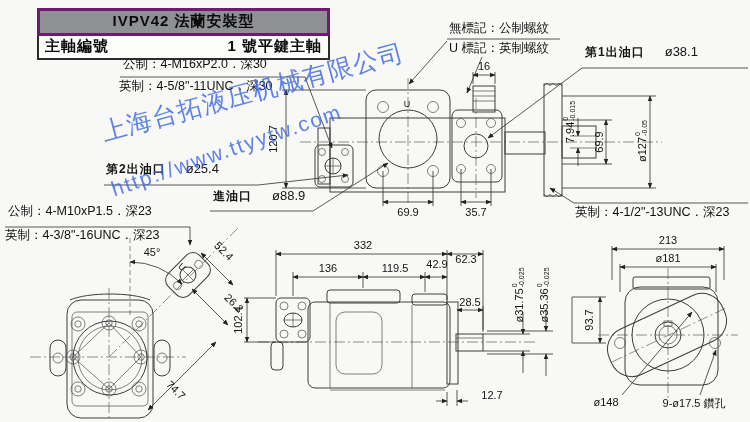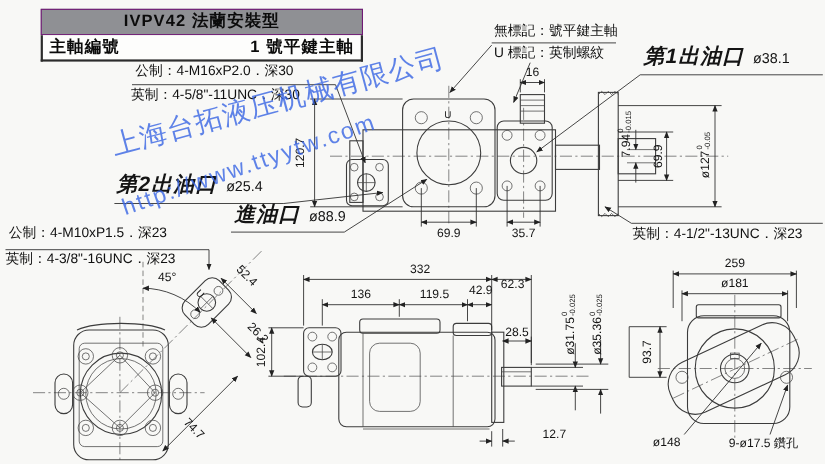--- a/index.html
+++ b/index.html
@@ -13,26 +13,26 @@
   .dim-l{stroke:#2e2e2e;fill:none;stroke-width:.8;}
   .lbl{position:absolute;white-space:nowrap;color:#141414;font-size:11px;line-height:12px;
        transform:translate(-50%,-50%);z-index:3;}
   .rot90{transform:translate(-50%,-50%) rotate(-90deg);}
   .rot45{transform:translate(-50%,-50%) rotate(45deg);}
   .dim{display:inline-flex;align-items:center;}
   .tol{display:inline-flex;flex-direction:column;font-style:normal;font-size:7px;line-height:6.5px;margin-left:1px;}
   .tol b{font-weight:normal;}
   .note{transform:none;font-size:12.5px;color:#101010;}
   .port{transform:none;display:inline-flex;align-items:baseline;}
-  .port b{font-size:19px;font-weight:bold;letter-spacing:1px;font-style:italic;}
-  .port i{font-style:normal;font-size:13px;margin-left:8px;}
+  .port b{font-size:12px;font-weight:bold;letter-spacing:1px;}
+  .port i{font-style:normal;font-size:13px;margin-left:20px;}
   .umark{font-size:9px;color:#222;}
   
   #title-block{position:absolute;left:37px;top:8px;width:293px;z-index:4;}
-  #title-head{background:#8f9094;border:1px solid #701a75;color:#0b0b0b;font-weight:bold;
+  #title-head{background:#8f9094;border:3px solid #701a75;color:#0b0b0b;font-weight:bold;
               font-size:15px;text-align:center;padding:1px 0 2px;letter-spacing:1px;}
   #title-row{display:flex;justify-content:space-between;align-items:center;background:#fdfdfc;
              border:2px solid #2c2c2c;border-top:none;font-weight:bold;font-size:15px;
              padding:1px 6px 2px;letter-spacing:1px;color:#0b0b0b;}
   
   .wm{position:absolute;color:rgba(55,100,228,.8);z-index:6;white-space:nowrap;transform-origin:0 50%;}
   #wm1{left:102px;top:116px;font-size:25px;letter-spacing:1px;transform:rotate(-15deg);}
   #wm2{left:112px;top:178px;font-size:21px;letter-spacing:2px;transform:rotate(-19deg);}
 </style>
 </head>
@@ -273,21 +273,21 @@
   <div id="title-block">
     <div id="title-head">IVPV42 法蘭安裝型</div>
     <div id="title-row">
       <span>主軸編號</span>
       <span>1 號平鍵主軸</span>
     </div>
   </div>
 
   <span class="lbl note" style="left:123px;top:58px">公制：4-M16xP2.0．深30</span>
   <span class="lbl note" style="left:119px;top:80px">英制：4-5/8"-11UNC．深30</span>
-  <span class="lbl note" style="left:449px;top:22px">無標記：號平鍵主軸</span>
+  <span class="lbl note" style="left:449px;top:22px">無標記：公制螺紋</span>
   <span class="lbl note" style="left:449px;top:42px">U 標記：英制螺紋</span>
   <span class="lbl note" style="left:575px;top:206px">英制：4-1/2"-13UNC．深23</span>
   <span class="lbl note" style="left:8px;top:205px">公制：4-M10xP1.5．深23</span>
   <span class="lbl note" style="left:5px;top:229px">英制：4-3/8"-16UNC．深23</span>
 
   <span class="lbl port" style="left:585px;top:46px">
     <b>第1出油口</b>
     <i>ø38.1</i>
   </span>
   <span class="lbl port" style="left:106px;top:163px">
@@ -319,45 +319,45 @@
       <b>-0.05</b>
     </i>
   </span>
 
   <span class="lbl dim" style="left:152px;top:252px">45°</span>
   <span class="lbl dim rot45" style="left:224px;top:251px">52.4</span>
   <span class="lbl dim rot45" style="left:234px;top:303px">26.2</span>
   <span class="lbl dim rot45" style="left:176px;top:390px">74.7</span>
   <span class="lbl dim rot90" style="left:238px;top:320px">102.4</span>
 
-  <span class="lbl dim" style="left:382px;top:245px">332</span>
+  <span class="lbl dim" style="left:363px;top:245px">332</span>
   <span class="lbl dim" style="left:466px;top:259px">62.3</span>
   <span class="lbl dim" style="left:328px;top:268px">136</span>
   <span class="lbl dim" style="left:395px;top:268px">119.5</span>
   <span class="lbl dim" style="left:437px;top:264px">42.9</span>
   <span class="lbl dim" style="left:470px;top:302px">28.5</span>
-  <span class="lbl dim" style="left:504px;top:395px">12.7</span>
+  <span class="lbl dim" style="left:492px;top:395px">12.7</span>
 
   <span class="lbl dim rot90" style="left:518px;top:295px">
     <i style="font-style:normal">ø31.75</i>
     <i class="tol">
       <b>0</b>
       <b>-0.025</b>
     </i>
   </span>
   <span class="lbl dim rot90" style="left:543px;top:295px">
     <i style="font-style:normal">ø35.36</i>
     <i class="tol">
       <b>0</b>
       <b>-0.025</b>
     </i>
   </span>
   <span class="lbl dim rot90" style="left:589px;top:320px">93.7</span>
 
-  <span class="lbl dim" style="left:668px;top:240px">259</span>
+  <span class="lbl dim" style="left:668px;top:240px">213</span>
   <span class="lbl dim" style="left:668px;top:258px">ø181</span>
   <span class="lbl dim" style="left:606px;top:402px">ø148</span>
   <span class="lbl dim" style="left:694px;top:403px">9-ø17.5 鑽孔</span>
 
   <span class="lbl umark" style="left:407px;top:104px">U</span>
   <span class="lbl umark rot45" style="left:182px;top:267px">U</span>
 
   <div class="wm" id="wm1">上海台拓液压机械有限公司</div>
   <div class="wm" id="wm2">http://www.ttyytw.com</div>
 

